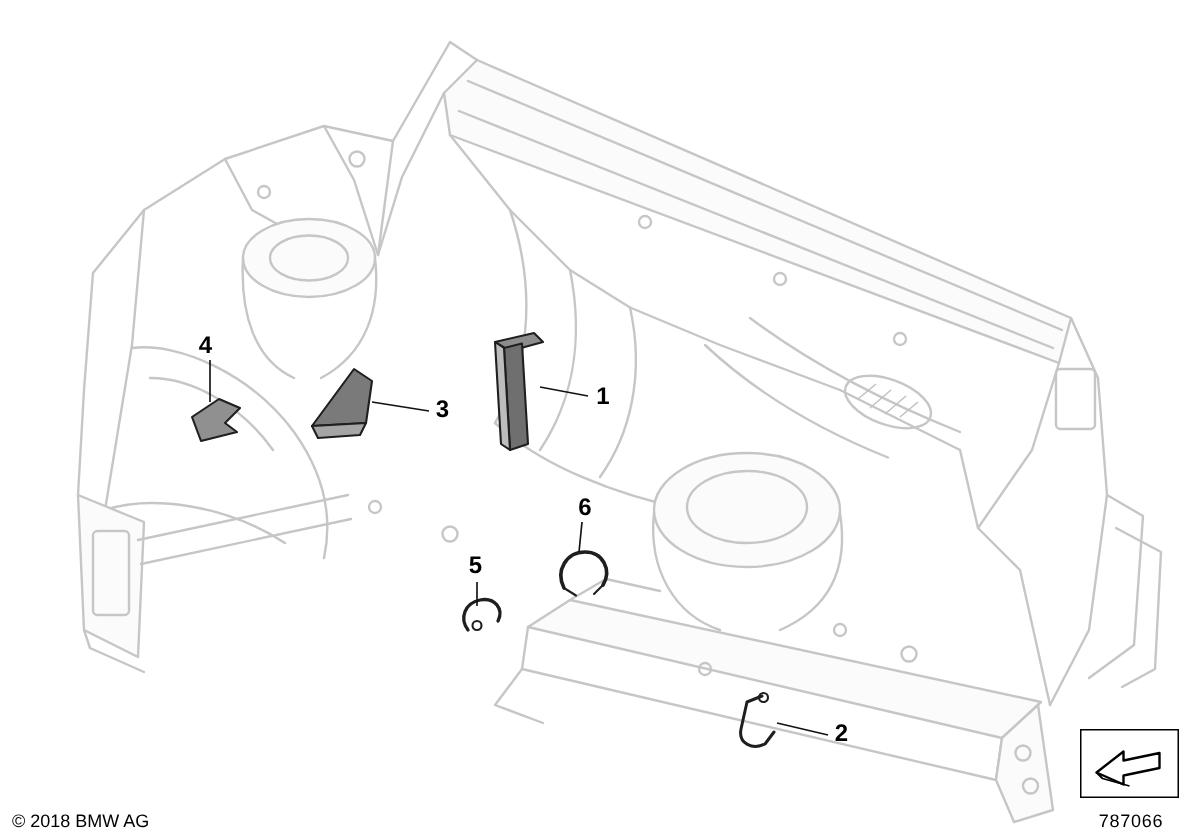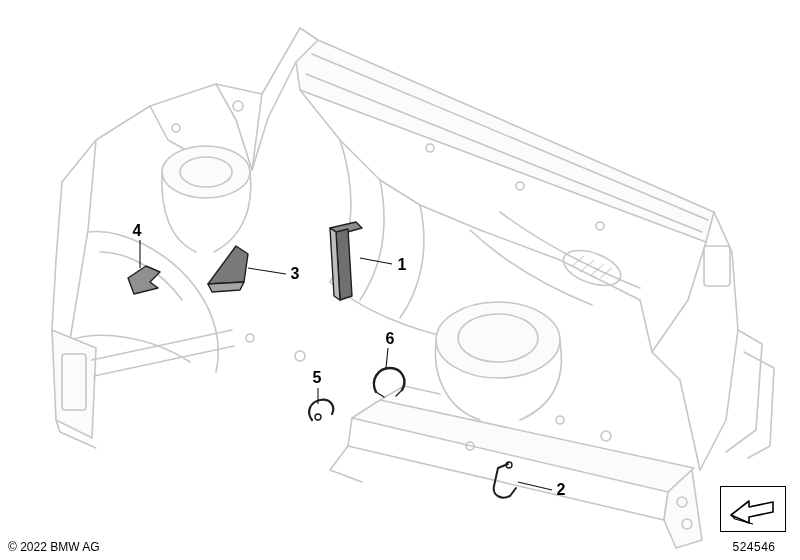--- a/index.html
+++ b/index.html
@@ -160,26 +160,26 @@
   <div class="callout" style="left:137px;top:231px">
     <span>4</span>
   </div>
   <div class="callout" style="left:317px;top:378px">
     <span>5</span>
   </div>
   <div class="callout" style="left:390px;top:339px">
     <span>6</span>
   </div>
 
-  <div class="copyright">© 2022 BMW AG</div>
+  <div class="copyright">© 2018 BMW AG</div>
 
   <div class="legend-box">
     <svg width="52" height="32" viewBox="0 0 52 32">
       <g fill="none" stroke="#000" stroke-width="1.6" stroke-linejoin="round">
         <path d="M4 22 L22 8 L22 14 L46 9 L46 19 L22 24 L22 30 Z" fill="#ffffff"></path>
         <path d="M4 22 L8 26 L26 31" stroke-width="1.2"></path>
       </g>
     </svg>
   </div>
 
-  <div class="part-number">524546</div>
+  <div class="part-number">787066</div>
 
 </div>
 
 </body></html>

